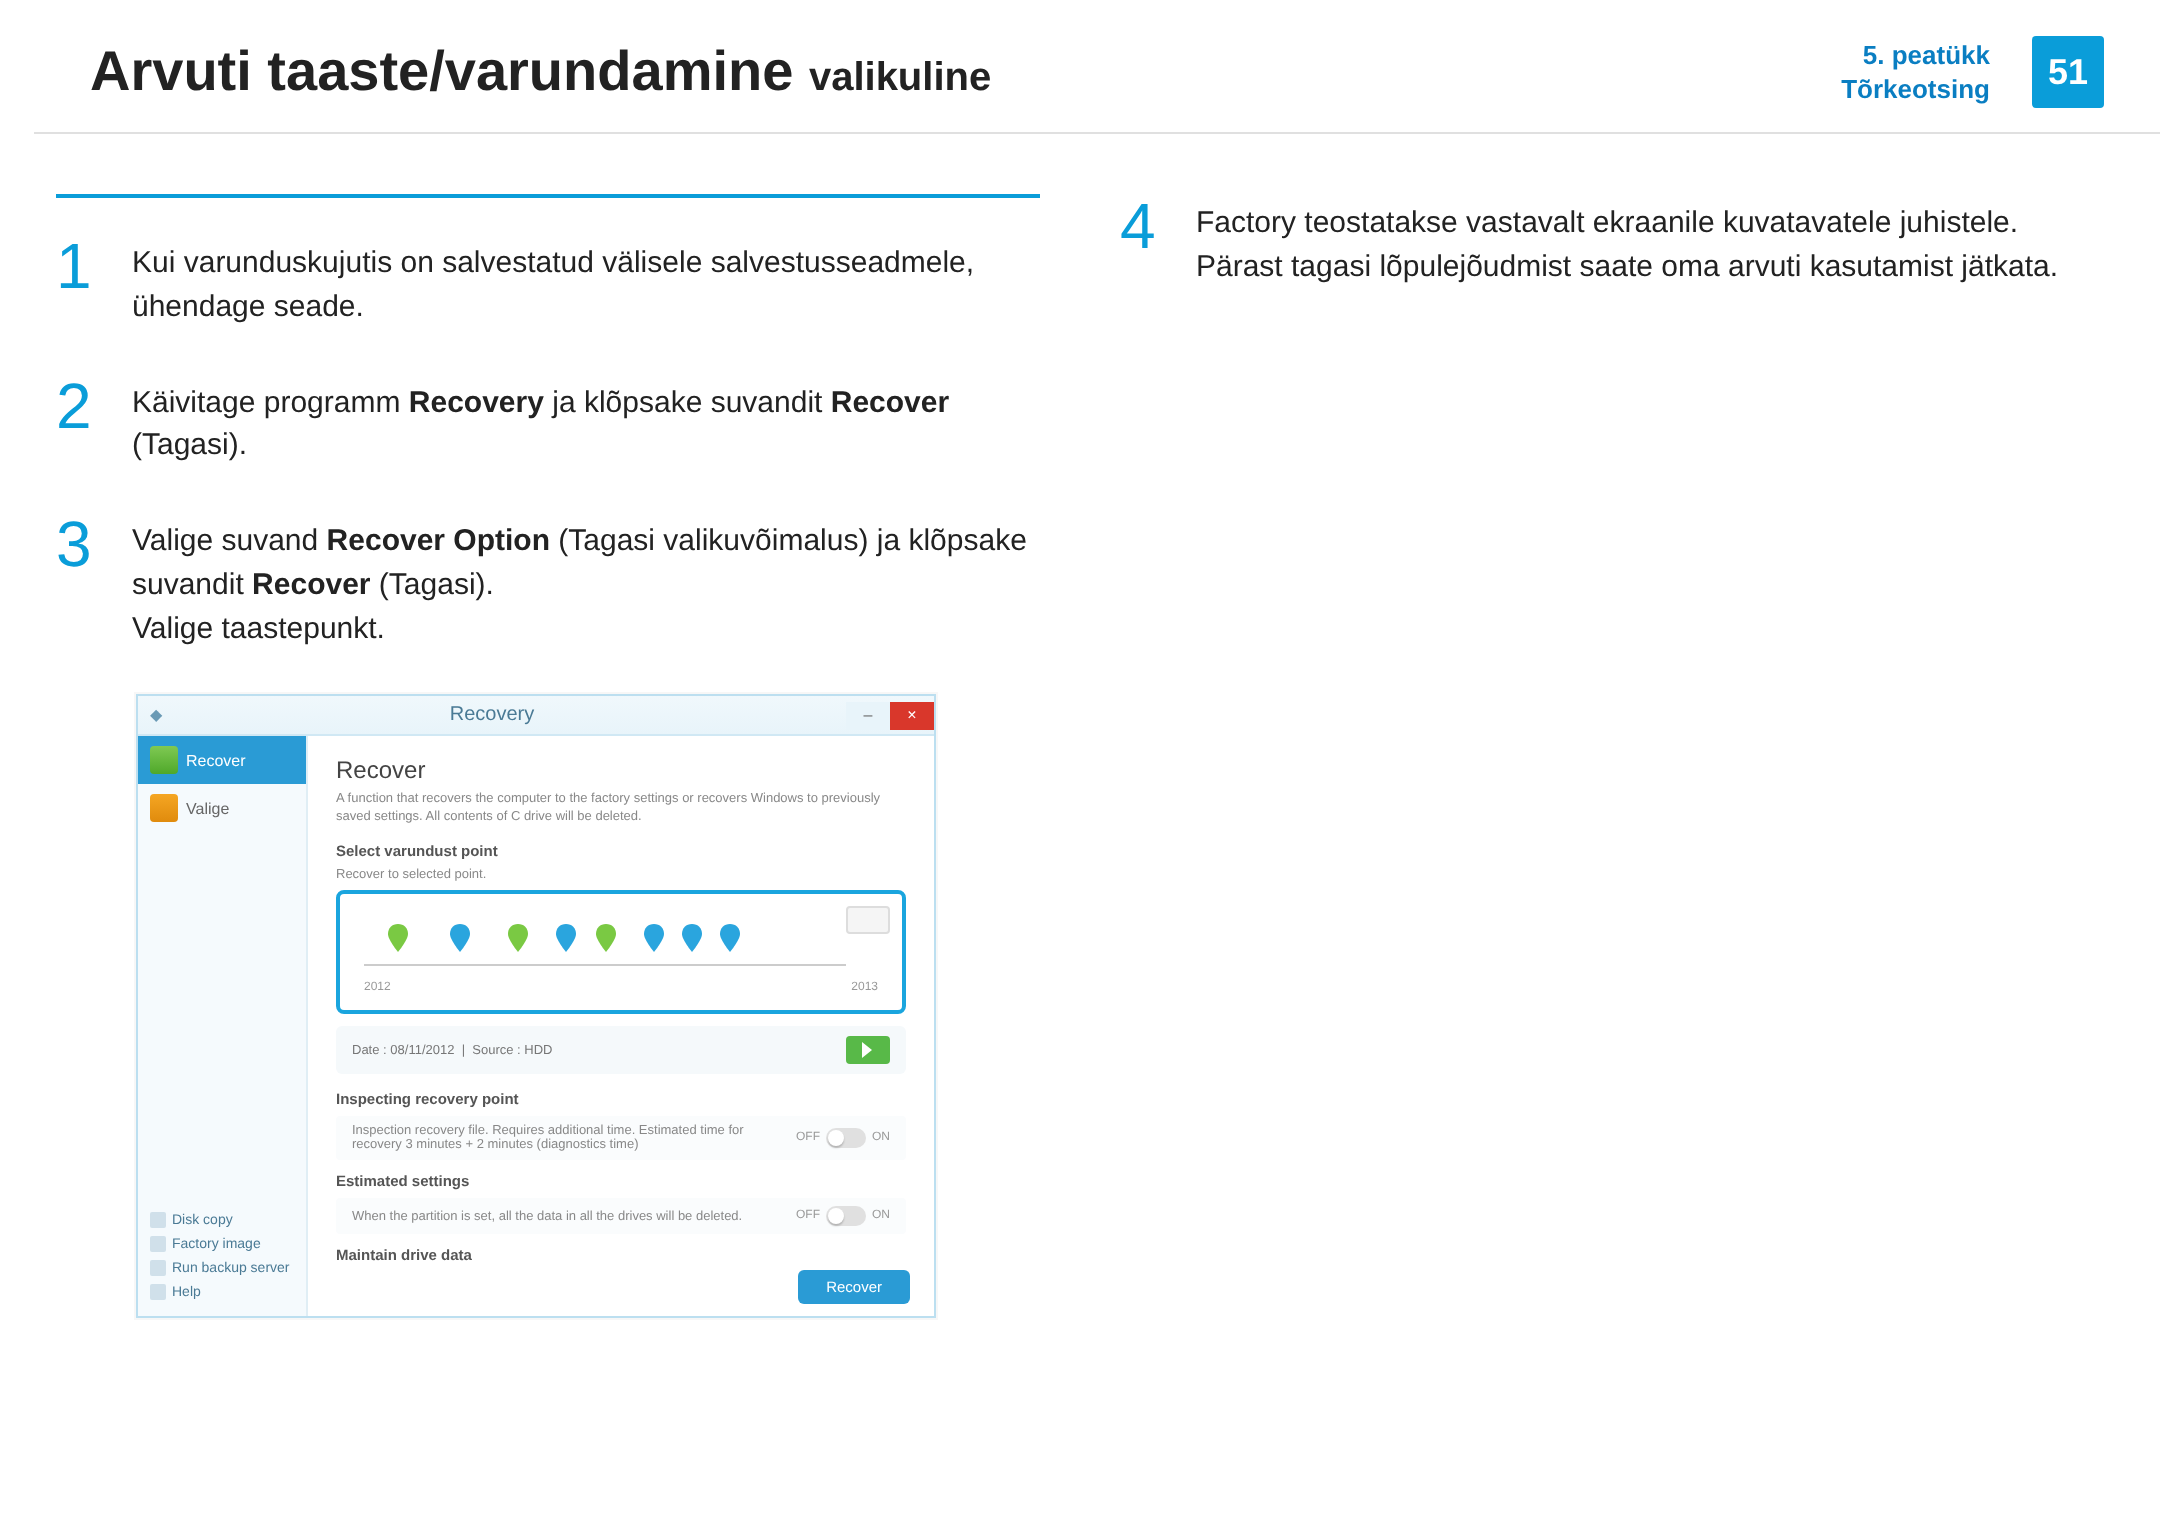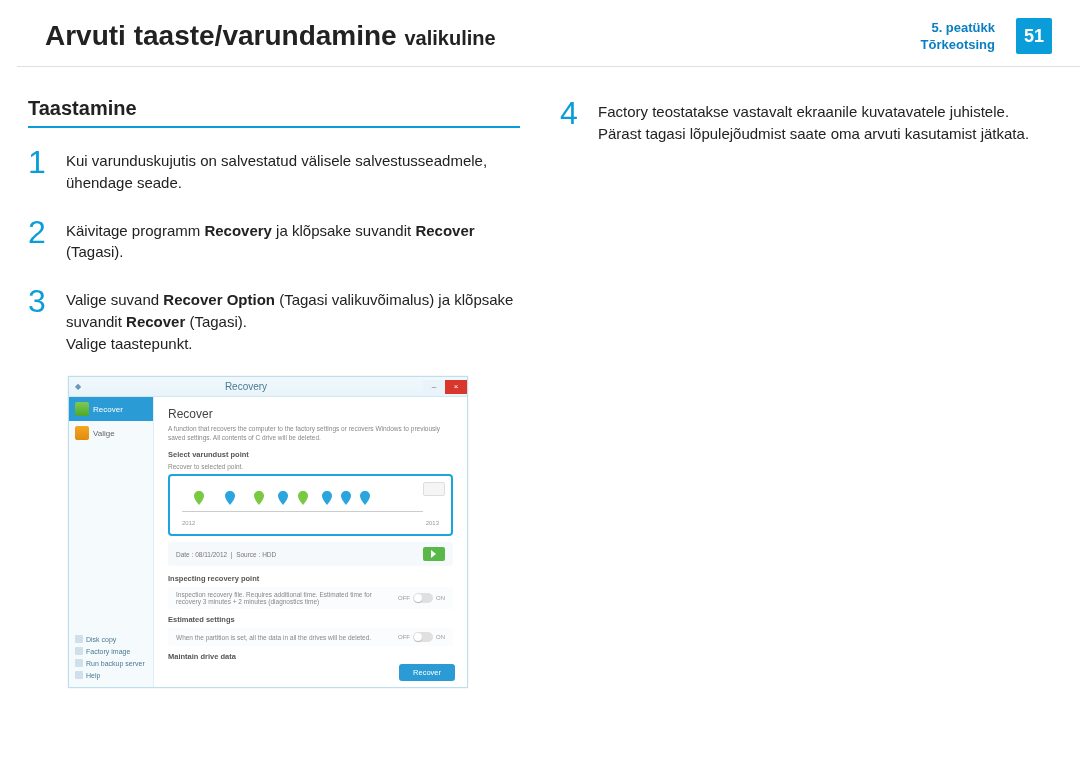--- a/index.html
+++ b/index.html
@@ -116,21 +116,20 @@
     <div class="chapter-info">
       <div>5. peatükk</div>
       <div>Tõrkeotsing</div>
     </div>
     <div class="page-number">51</div>
   </div>
 </div>
 
 <div class="content">
   <div class="col">
-    <div class="section-heading">Taastamine</div>
     <div class="heading-rule"></div>
 
     <div class="step">
       <div class="step-num">1</div>
       <div class="step-text">Kui varunduskujutis on salvestatud välisele salvestusseadmele, ühendage seade.</div>
     </div>
     <div class="step">
       <div class="step-num">2</div>
       <div class="step-text">Käivitage programm <b>Recovery</b> ja klõpsake suvandit <b>Recover</b> (Tagasi).</div>
     </div>

